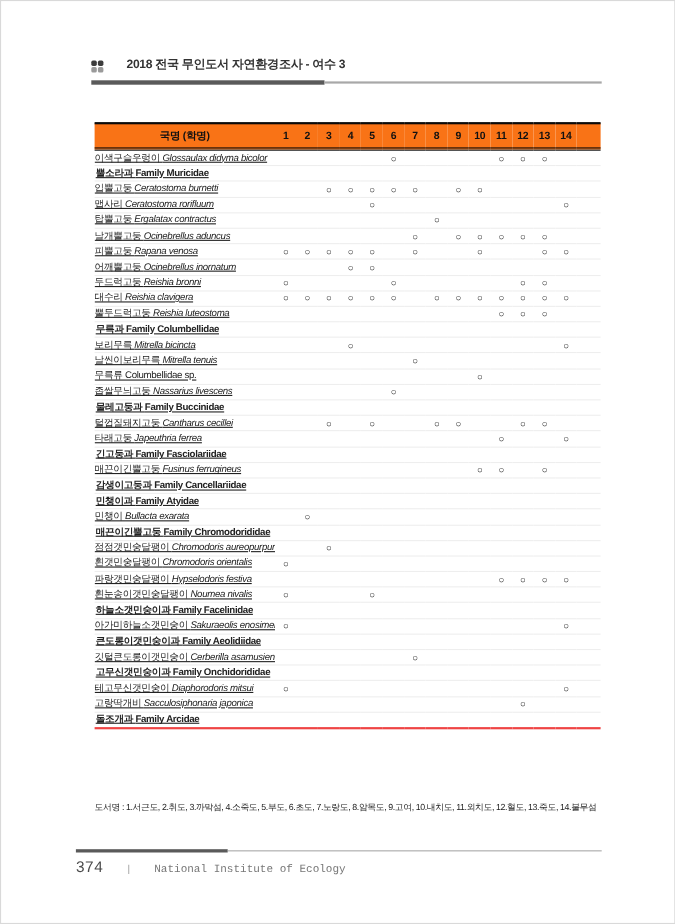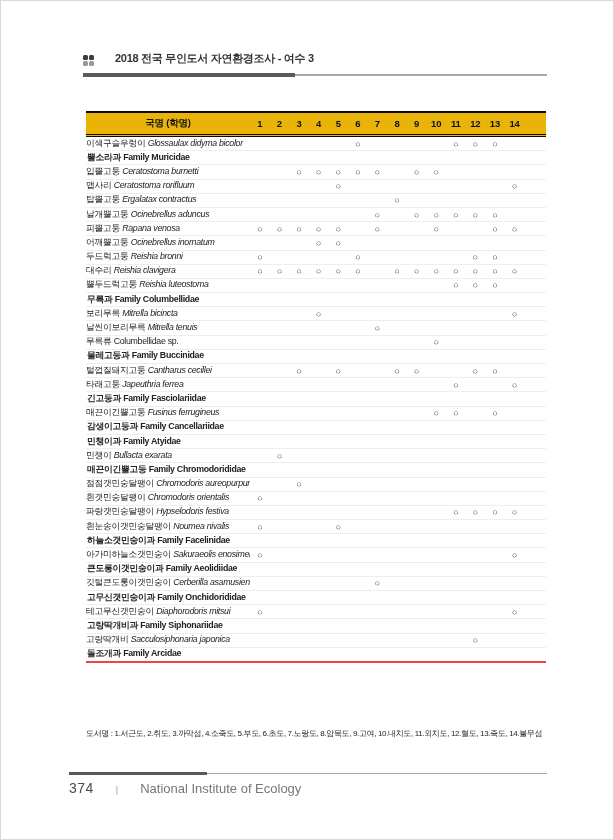--- a/index.html
+++ b/index.html
@@ -24,56 +24,56 @@
   .header-rule { position:relative; margin-top:7px; height:4px; }
   .header-rule .dark  { position:absolute; left:0; top:0; width:212px; height:3.5px; background:#5a5a5a; }
   .header-rule .light { position:absolute; left:212px; top:1px; right:0; height:1.5px; background:#a8a8a8; }
 
   
   table.species-table {
     position:absolute; left:85px; top:110px; width:460px;
     border-collapse:collapse; table-layout:fixed;
   }
   .species-table thead th {
-    background:#eab308;
+    background:#f97316;
     border-top:2.5px solid #0a0a0a;
     border-bottom:3px double #0a0a0a;
     font-size:9.5px; font-weight:bold; color:#111;
     height:21px; padding:0; letter-spacing:-0.2px;
   }
   th.name-col { width:164px; text-align:center; }
   th.num-col  { width:19.6px; text-align:center; }
   th.spacer-col { width:21.8px; }
   .species-table tbody td {
     height:13.2px; padding:0;
     font-size:8.8px; color:#222;
     border-bottom:1px solid #eeeeee;
     white-space:nowrap; overflow:hidden;
     letter-spacing:-0.3px;
   }
   .species-table tbody tr:last-child td { border-bottom:2px solid #ef4444; }
-  td.name-cell { padding-left:5px; }
+  td.name-cell { padding-left:5px;text-decoration:underline; }
   tr.family-row td.name-cell { padding-left:1px; font-weight:bold; }
   .sci-italic { font-style:italic; }
   td.mark-cell { text-align:center; font-size:8.6px; color:#333; letter-spacing:0; }
 
   
   .footnote {
     position:absolute; left:85px; top:727px; width:470px;
     font-size:8px; color:#222; letter-spacing:-0.35px; white-space:nowrap;
   }
 
   
   .footer-rule { position:absolute; left:68px; top:771px; width:478px; height:4px; }
   .footer-rule .dark  { position:absolute; left:0; top:0; width:138px; height:3px; background:#5a5a5a; }
   .footer-rule .light { position:absolute; left:138px; top:1px; right:0; height:1px; background:#a8a8a8; }
   .page-footer { position:absolute; left:68px; top:779px; display:flex; align-items:baseline; gap:22px; }
   .page-number { font-size:14px; color:#4a4a4a; letter-spacing:0.5px; }
   .footer-sep { font-size:9px; color:#999; }
-  .footer-org { font-size:13px; color:#777; }
+  .footer-org { font-size:10px; color:#777;font-family:Liberation Mono, monospace; }
 </style>
 </head>
 <body>
 
 <div class="page-header">
   <div class="header-row">
     <span class="logo-dots">
       <i class="d1"></i>
         <i class="d2"></i>
         <i class="d3"></i>
@@ -374,20 +374,38 @@
         <td class="mark-cell"></td>
         <td class="mark-cell"></td>
         <td class="mark-cell"></td>
         <td class="mark-cell">○</td>
         <td class="mark-cell"></td>
         <td class="mark-cell"></td>
         <td class="mark-cell"></td>
         <td class="mark-cell"></td>
         <td></td>
       </tr>
+      <tr class="species-row">
+        <td class="name-cell"><span>좁쌀무늬고둥 </span><span class="sci-italic">Nassarius livescens</span></td>
+        <td class="mark-cell"></td>
+        <td class="mark-cell"></td>
+        <td class="mark-cell"></td>
+        <td class="mark-cell"></td>
+        <td class="mark-cell"></td>
+        <td class="mark-cell">○</td>
+        <td class="mark-cell"></td>
+        <td class="mark-cell"></td>
+        <td class="mark-cell"></td>
+        <td class="mark-cell"></td>
+        <td class="mark-cell"></td>
+        <td class="mark-cell"></td>
+        <td class="mark-cell"></td>
+        <td class="mark-cell"></td>
+        <td></td>
+      </tr>
       <tr class="family-row">
         <td class="name-cell"><span>물레고둥과 </span><span>Family Buccinidae</span></td>
         <td class="mark-cell"></td>
         <td class="mark-cell"></td>
         <td class="mark-cell"></td>
         <td class="mark-cell"></td>
         <td class="mark-cell"></td>
         <td class="mark-cell"></td>
         <td class="mark-cell"></td>
         <td class="mark-cell"></td>
@@ -714,38 +732,20 @@
         <td class="mark-cell"></td>
         <td class="mark-cell"></td>
         <td class="mark-cell"></td>
         <td class="mark-cell"></td>
         <td class="mark-cell"></td>
         <td class="mark-cell"></td>
         <td class="mark-cell"></td>
         <td class="mark-cell"></td>
         <td class="mark-cell"></td>
         <td class="mark-cell">○</td>
-        <td></td>
-      </tr>
-      <tr class="family-row">
-        <td class="name-cell"><span>고랑딱개비과 </span><span>Family Siphonariidae</span></td>
-        <td class="mark-cell"></td>
-        <td class="mark-cell"></td>
-        <td class="mark-cell"></td>
-        <td class="mark-cell"></td>
-        <td class="mark-cell"></td>
-        <td class="mark-cell"></td>
-        <td class="mark-cell"></td>
-        <td class="mark-cell"></td>
-        <td class="mark-cell"></td>
-        <td class="mark-cell"></td>
-        <td class="mark-cell"></td>
-        <td class="mark-cell"></td>
-        <td class="mark-cell"></td>
-        <td class="mark-cell"></td>
         <td></td>
       </tr>
       <tr class="species-row">
         <td class="name-cell"><span>고랑딱개비 </span><span class="sci-italic">Sacculosiphonaria japonica</span></td>
         <td class="mark-cell"></td>
         <td class="mark-cell"></td>
         <td class="mark-cell"></td>
         <td class="mark-cell"></td>
         <td class="mark-cell"></td>
         <td class="mark-cell"></td>

